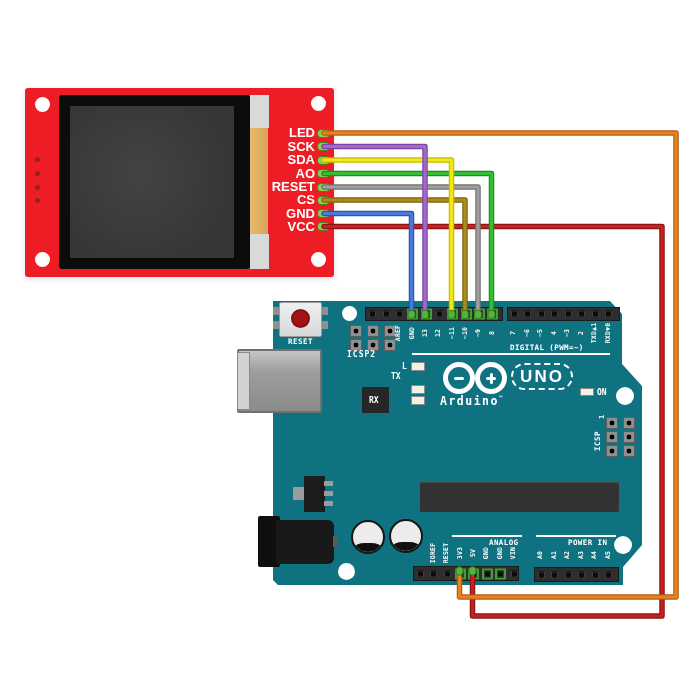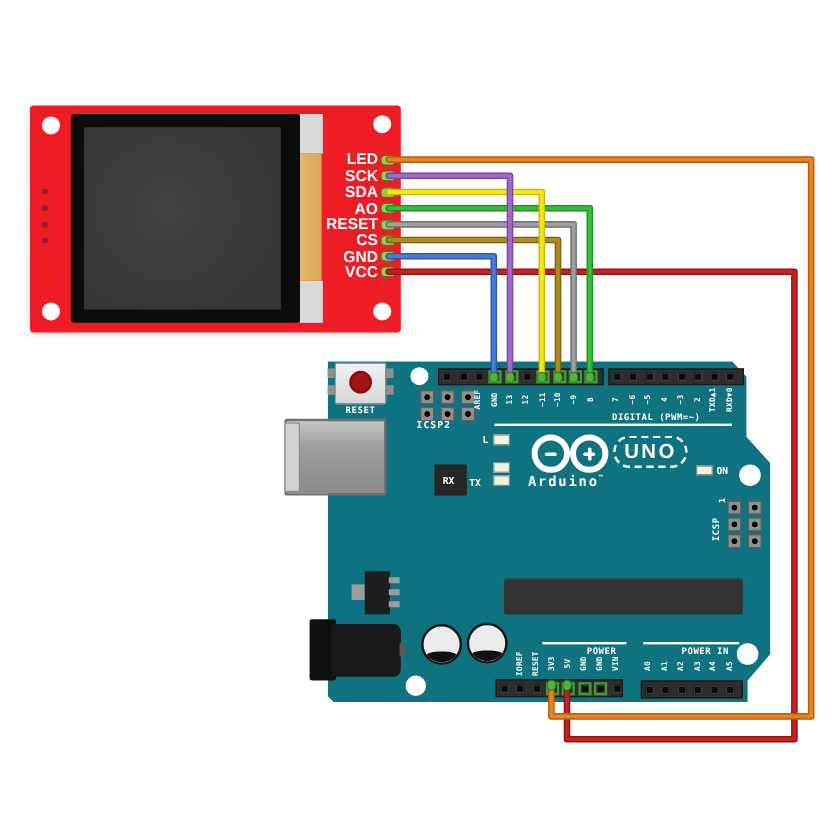--- a/index.html
+++ b/index.html
@@ -156,37 +156,37 @@
 
   <div class="silk icsp2-label">ICSP2</div>
   <div class="silk icsp-vert" style="left:597px;top:441px">ICSP</div>
   <div class="silk icsp-one" style="left:602px;top:417px">1</div>
 
   <div class="led" style="left:411px;top:362px;width:14px;height:9px"></div>
   <div class="led" style="left:411px;top:385px;width:14px;height:9px"></div>
   <div class="led" style="left:411px;top:396px;width:14px;height:9px"></div>
   <div class="led" style="left:580px;top:388px;width:14px;height:8px"></div>
   <div class="silk led-label" style="left:402px;top:362px">L</div>
-  <div class="silk led-label" style="left:391px;top:398px">TX</div>
+  <div class="silk led-label" style="left:391px;top:372px">TX</div>
   <div class="silk led-label" style="left:369px;top:396px">RX</div>
   <div class="silk led-label" style="left:597px;top:388px">ON</div>
 
   <div class="ring" style="left:443px;top:362px"></div>
   <div class="ring" style="left:475px;top:362px"></div>
   <div class="logo-bar" style="left:454px;top:376.5px;width:10px;height:3.5px"></div>
   <div class="logo-bar" style="left:486px;top:376.5px;width:10px;height:3.5px"></div>
   <div class="logo-bar" style="left:489.5px;top:373px;width:3.5px;height:10.5px"></div>
   <div class="uno-badge">UNO</div>
   <div class="silk brand">
     <span>Arduino</span><sup>™</sup>
   </div>
 
   <div class="silk digital-caption">DIGITAL (PWM=~)</div>
   <div class="silk-line" style="left:412px;top:353px;width:198px"></div>
-  <div class="silk power-caption">POWER</div>
+  <div class="silk power-caption">ANALOG</div>
   <div class="silk-line" style="left:452px;top:535px;width:70px"></div>
   <div class="silk analog-caption">POWER IN</div>
   <div class="silk-line" style="left:536px;top:535px;width:80px"></div>
 
   <div id="gen-layer">
       <div class="pin-strip" style="left: 365px; top: 307px; width: 138px; height: 14px;">
         <span class="pin-hole" style="left: 3px;"></span>
         <span class="pin-hole" style="left: 16.5px;"></span>
         <span class="pin-hole" style="left: 29.5px;"></span>
         <span class="pin-hole pin-green" style="left: 43px;"></span>

